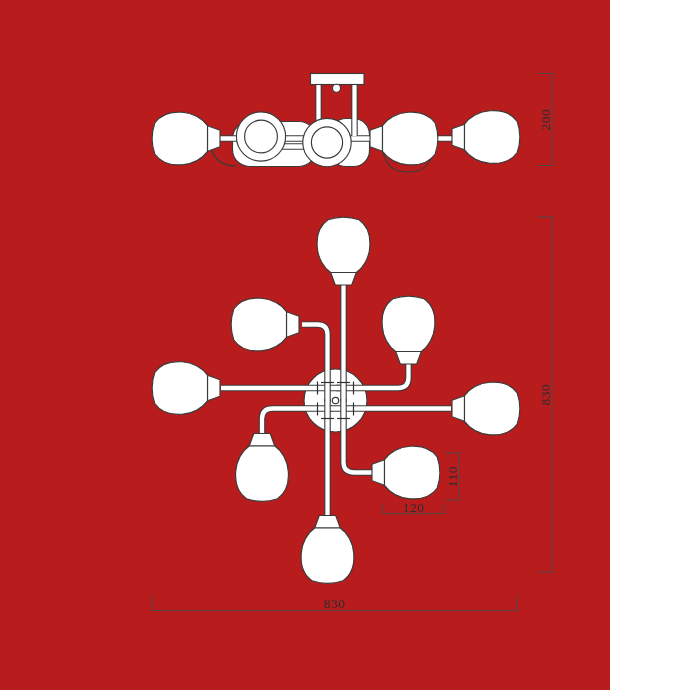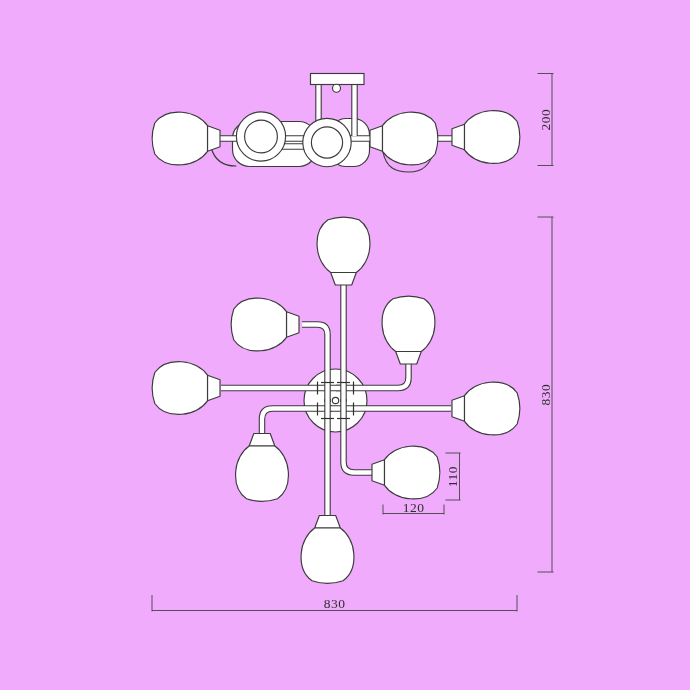--- a/index.html
+++ b/index.html
@@ -1,16 +1,16 @@
 <!DOCTYPE html>
 <html><head>
 <meta charset="utf-8">
 <style>
   html,body{margin:0;padding:0;background:#ffffff;}
-  .stage{position:relative;width:690px;height:690px;background:#f0abfc;overflow:hidden;}
+  .stage{position:relative;width:610px;height:690px;background:#b91c1c;overflow:hidden;}
   svg{display:block;}
   .ln{stroke:#3b3b3b;stroke-width:1.15;fill:none;stroke-linejoin:round;stroke-linecap:round;}
   .shade{fill:#ffffff;stroke:#3b3b3b;stroke-width:1.15;stroke-linejoin:round;}
   .whitefill{fill:#ffffff;stroke:#3b3b3b;stroke-width:1.15;}
   .tube-out{stroke:#3b3b3b;stroke-width:6.5;fill:none;stroke-linecap:butt;}
   .tube-in{stroke:#ffffff;stroke-width:4.3;fill:none;stroke-linecap:butt;}
   .dim{stroke:#4a4a4a;stroke-width:0.95;fill:none;stroke-linecap:butt;}
   .dimtext{font-family:"Liberation Serif","DejaVu Serif",serif;font-size:13.5px;fill:#2e2e2e;letter-spacing:0.5px;}
   .dash{stroke:#2f2f2f;stroke-width:1.2;}
 </style>

